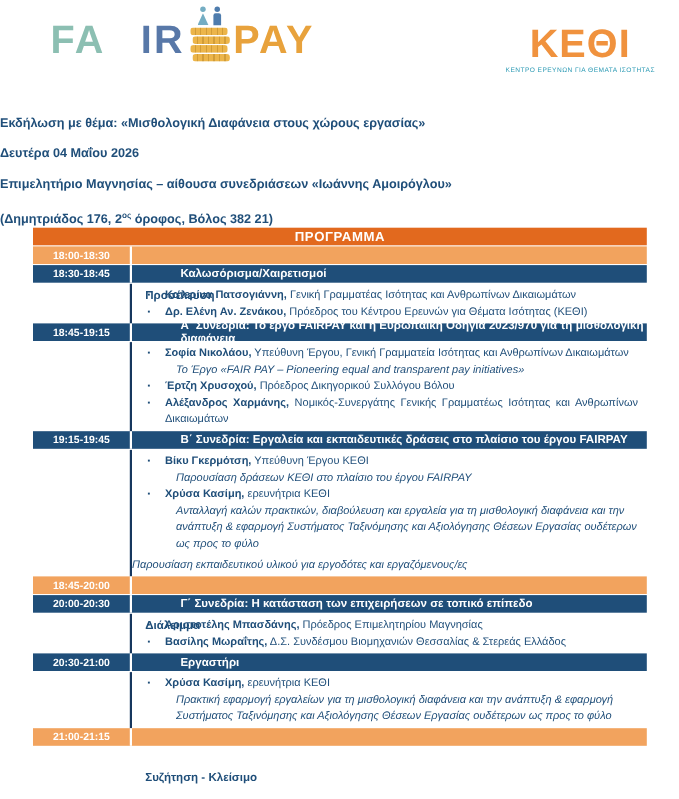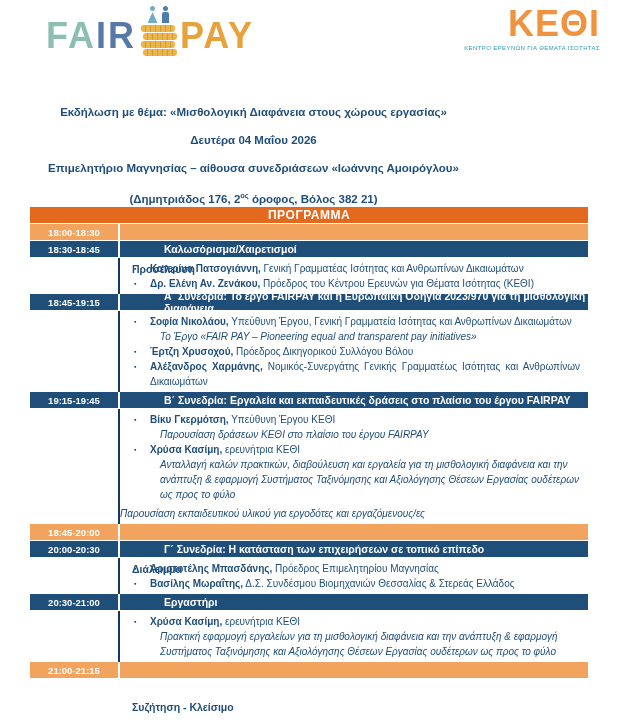--- a/index.html
+++ b/index.html
@@ -4,38 +4,38 @@
 <style>
   html,body{margin:0;padding:0;}
   .page{
     position:relative; width:617px; height:726px; background:#ffffff;
     font-family:"Liberation Sans", sans-serif; overflow:hidden;
   }
   
   .fairpay-logo{position:absolute; left:46px; top:6px; display:flex; align-items:flex-end;}
   .fp-word{font-size:36px; font-weight:800; letter-spacing:2px; line-height:60px;}
   .fp-fa{color:#8CBFB2;}
-  .fp-ir{color:#5878A8;}
+  .fp-ir{color:#5878A8;margin-left:32px;}
   .fp-pay{color:#E8A23C;}
   .fp-stack{display:flex; flex-direction:column; align-items:center; margin:0 5px 10px 5px;}
   .fp-figures{display:flex; align-items:flex-end; gap:4px; margin-bottom:1px;}
   .fp-person{display:flex; flex-direction:column; align-items:center;}
   .fp-head{width:5px; height:5px; border-radius:50%; margin-bottom:1px;}
   .fp-woman .fp-head{background:#74ADC3;}
   .fp-man .fp-head{background:#4E7CAD;}
   .fp-dress{width:10px; height:11px; background:#74ADC3; clip-path:polygon(50% 0,100% 100%,0 100%);}
   .fp-bodyman{width:7px; height:11px; background:#4E7CAD; border-radius:2px 2px 0 0;}
   .fp-coin{width:34px; height:7px; border-radius:3px; background:#ECB54A; margin-top:1px;
     background-image:repeating-linear-gradient(90deg, transparent 0 4px, rgba(160,110,20,.35) 4px 5px);}
   .fp-coin:nth-child(odd){transform:translateX(2px);}
-  .kethi-logo{position:absolute; left:455px; top:4px; width:145px; text-align:right;}
+  .kethi-logo{position:absolute; left:455px; top:20px; width:145px; text-align:center;}
   .kethi-name{font-size:36px; font-weight:800; color:#F0923E; letter-spacing:1px; line-height:40px;}
   .kethi-sub{font-size:6px; color:#2E9BB5; letter-spacing:.4px; margin-top:1px; white-space:nowrap;}
   
-  .event-block{position:absolute; top:98px; left:0; width:507px; text-align:center;
+  .event-block{position:absolute; top:98px; left:0; width:507px; text-align:left;
     color:#1F4E79; font-weight:bold; font-size:11.5px;}
   .event-line{line-height:28px;}
   .event-line sup{font-size:7.5px;}
   
   .program{position:absolute; left:30px; top:207px; width:558px;}
   .band{display:flex; height:16px; margin-bottom:1px; align-items:stretch;}
   .band.header-band{background:#E2691E; justify-content:center; align-items:center;
     color:#ffffff; font-weight:bold; font-size:12px; letter-spacing:.5px;}
   .band .time{width:88px; flex:none; display:flex; align-items:center; justify-content:center;
     color:#ffffff; font-weight:bold; font-size:9.5px; border-right:2px solid #ffffff;}

